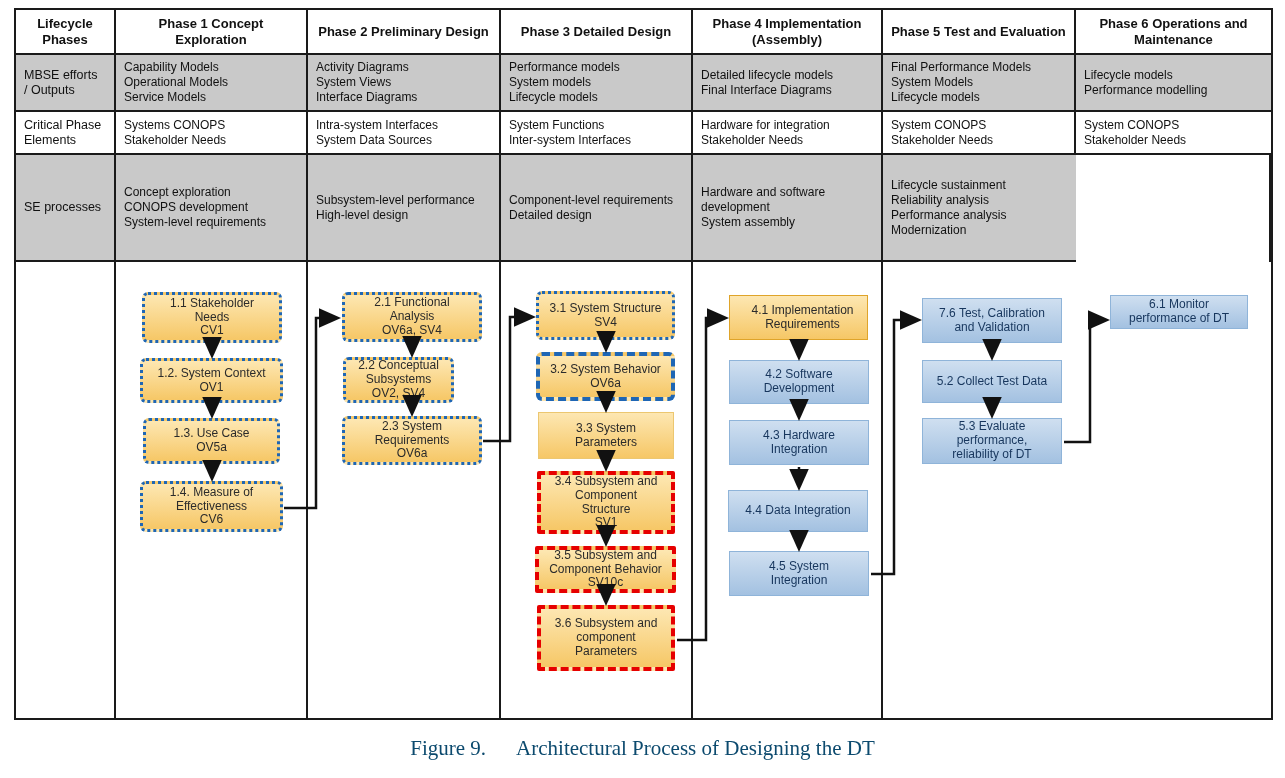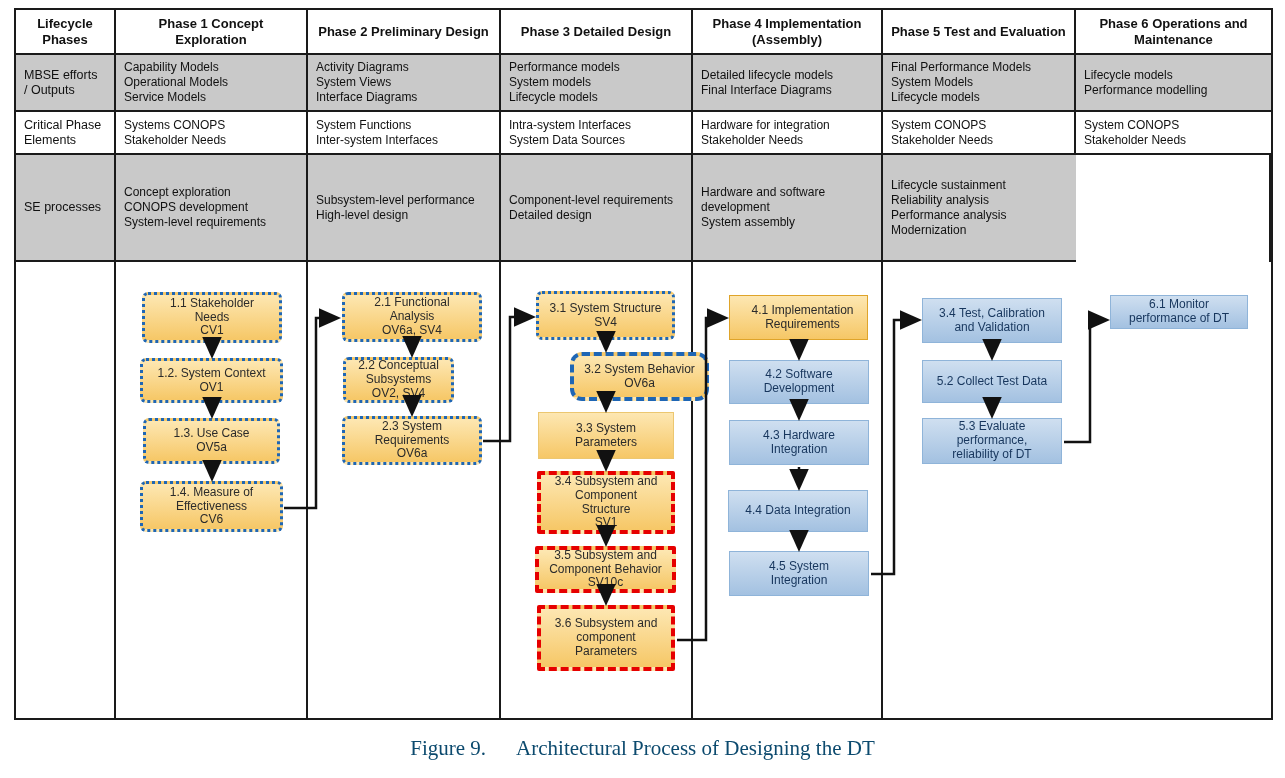--- a/index.html
+++ b/index.html
@@ -37,21 +37,21 @@
   
   .fbox{
     position:absolute;box-sizing:border-box;
     display:flex;align-items:center;justify-content:center;
     text-align:center;white-space:pre-line;
     font-size:12px;line-height:1.16;color:#2b2b2b;
   }
   .fill-orange{background:linear-gradient(#fde7b2,#f6c766);}
   .fill-blue{background:linear-gradient(#cfdfF0,#a3c1e1);color:#17365d;border:1px solid #8fb4d9;}
   .bd-blue-dotted{border:3px dotted #1e66b5;border-radius:6px;}
-  .bd-blue-dashed{border:4px dashed #1e66b5;border-radius:12px;margin-left:34px;}
+  .bd-blue-dashed{border:4px dashed #1e66b5;border-radius:6px;}
   .bd-red-dashed{border:4px dashed #e60000;border-radius:2px;}
   .bd-gold{border:1.5px solid #dfa42a;padding-left:8px;}
   .bd-plain{border:1px solid #ecc770;}
   
   svg.arrows{position:absolute;left:0;top:0;pointer-events:none;}
   
   .caption{
     position:absolute;left:0;right:0;top:736px;
     text-align:center;font-family:"Liberation Serif",serif;
     font-size:21px;color:#0c4a6e;
@@ -91,24 +91,24 @@
   <div class="cell gray">Final Performance Models
 System Models
 Lifecycle models</div>
   <div class="cell gray last-col">Lifecycle models
 Performance modelling</div>
 
   <div class="cell rowlabel">Critical Phase
 Elements</div>
   <div class="cell">Systems CONOPS
 Stakeholder Needs</div>
+  <div class="cell">Intra-system Interfaces
+System Data Sources</div>
   <div class="cell">System Functions
 Inter-system Interfaces</div>
-  <div class="cell">Intra-system Interfaces
-System Data Sources</div>
   <div class="cell">Hardware for integration
 Stakeholder Needs</div>
   <div class="cell">System CONOPS
 Stakeholder Needs</div>
   <div class="cell last-col">System CONOPS
 Stakeholder Needs</div>
 
   <div class="cell gray rowlabel">SE processes</div>
   <div class="cell gray">Concept exploration
 CONOPS development
@@ -175,21 +175,21 @@
 <div class="fbox fill-orange bd-gold" style="left:729px;top:295px;width:139px;height:45px">4.1 Implementation
 Requirements</div>
 <div class="fbox fill-blue" style="left:729px;top:360px;width:140px;height:44px">4.2 Software
 Development</div>
 <div class="fbox fill-blue" style="left:729px;top:420px;width:140px;height:45px">4.3 Hardware
 Integration</div>
 <div class="fbox fill-blue" style="left:728px;top:490px;width:140px;height:42px">4.4 Data Integration</div>
 <div class="fbox fill-blue" style="left:729px;top:551px;width:140px;height:45px">4.5 System
 Integration</div>
 
-<div class="fbox fill-blue" style="left:922px;top:298px;width:140px;height:45px">3.4 Test, Calibration
+<div class="fbox fill-blue" style="left:922px;top:298px;width:140px;height:45px">7.6 Test, Calibration
 and Validation</div>
 <div class="fbox fill-blue" style="left:922px;top:360px;width:140px;height:43px">5.2 Collect Test Data</div>
 <div class="fbox fill-blue" style="left:922px;top:418px;width:140px;height:46px">5.3 Evaluate
 performance,
 reliability of DT</div>
 
 <div class="fbox fill-blue" style="left:1110px;top:295px;width:138px;height:34px">6.1 Monitor
 performance of DT</div>
 
 <svg class="arrows" width="1285" height="778" viewBox="0 0 1285 778">

